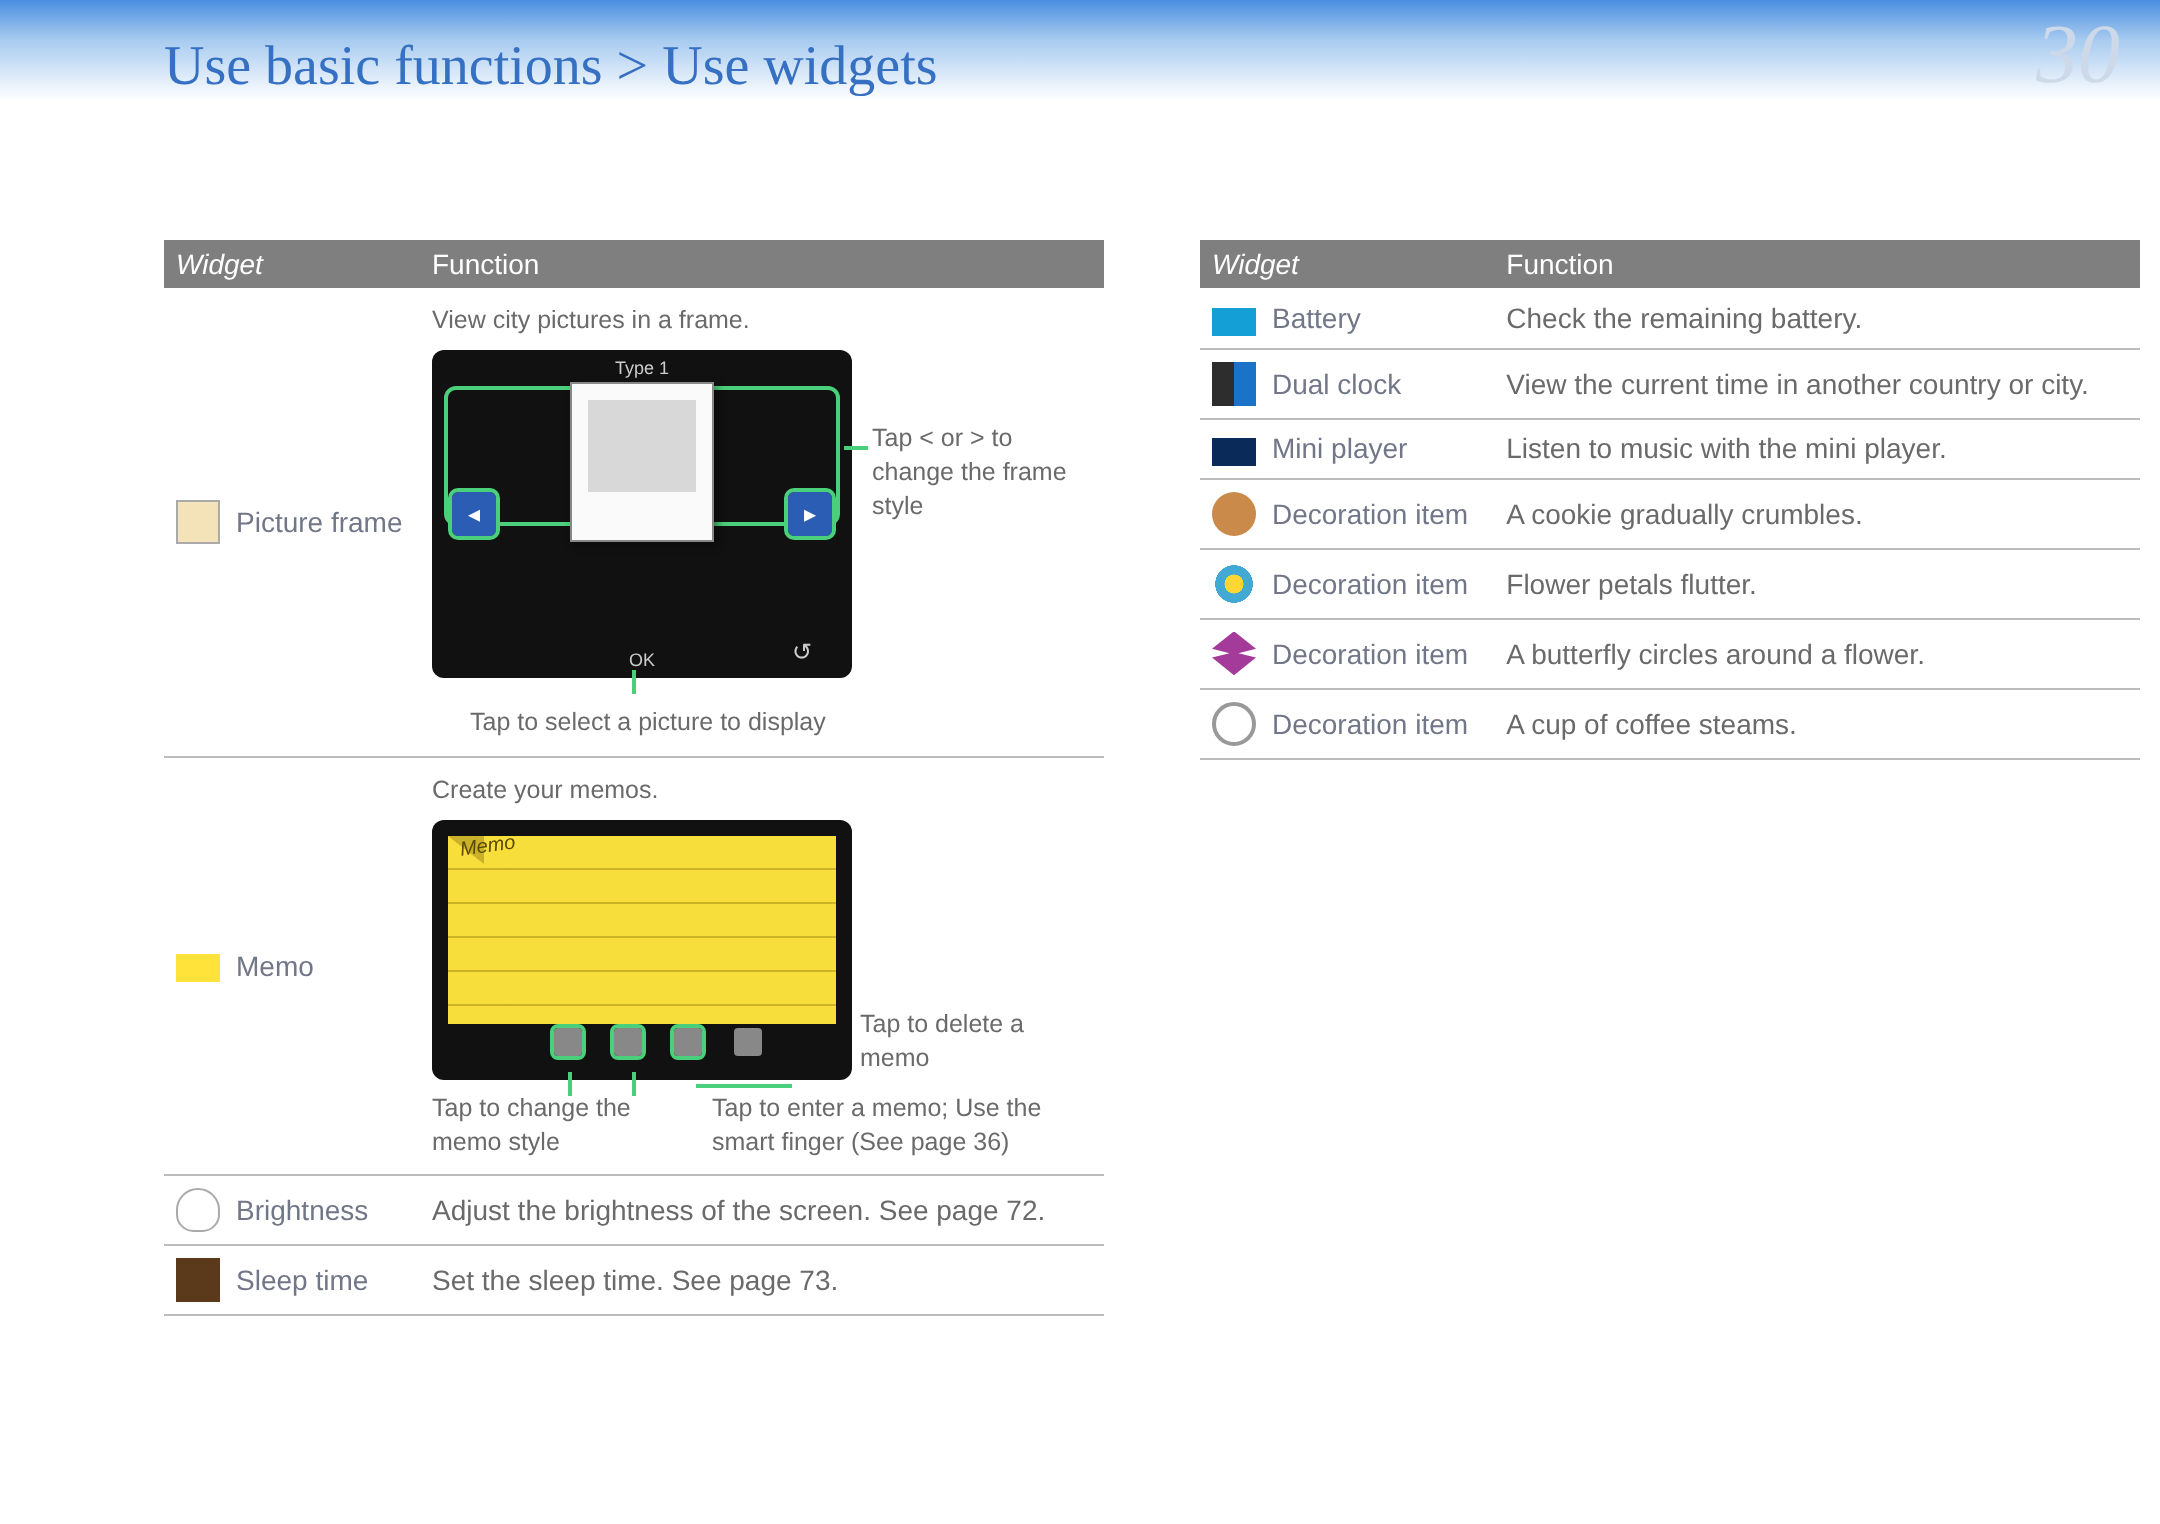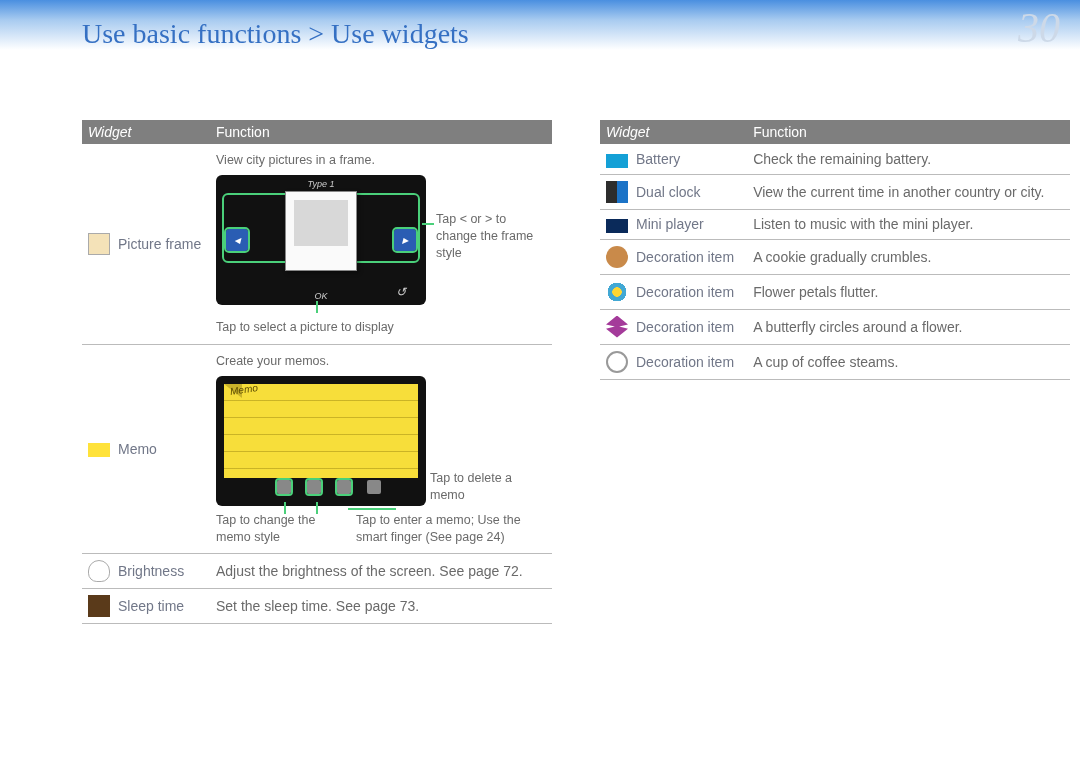--- a/index.html
+++ b/index.html
@@ -87,26 +87,25 @@
   .icon-cookie { background:#c98a4a; border-radius:50%; border:none;}
   .icon-flower { background: radial-gradient(circle,#ffd633 30%,#42a8d4 31%,#42a8d4 60%,transparent 61%); border:none; border-radius:50%;}
   .icon-butterfly { background:#a43a9a; border:none; clip-path: polygon(50% 0,100% 40%,60% 50%,100% 60%,50% 100%,0 60%,40% 50%,0 40%);}
   .icon-coffee { background:#fff; border:2px solid #999; border-radius:50%;}
   .icon-bulb { background:#fff; border:1px solid #aaa; border-radius:50% 50% 40% 40%;}
   .icon-sleep { background:#5a3a1a; border:none;}
   .icon-memo { background:#ffe23a; border:none; height:14px;}
   .icon-lamp { background:#f4e2b8; border:1px solid #aaa;}
   
   .device {
-    width: 210px; height: 130px;
+    width: 210px; height: 164px;
     background:#111;
     border-radius:6px;
     position:relative;
     margin: 6px 0;
-    font-style: italic;
   }
   .device .topbar {
     position:absolute; top:4px; left:0; right:0;
     text-align:center; color:#ccc; font-size:9px;
   }
   .device .arrow {
     position:absolute; top:50%; transform:translateY(-50%);
     width:22px; height:22px; background:#2a5db3;
     border-radius:3px; color:#fff;
     display:flex;align-items:center;justify-content:center;
@@ -206,21 +205,21 @@
                 <div class="arrow left callout">◂</div>
                 <div class="arrow right callout">▸</div>
                 <div class="photo"></div>
                 <div class="ok">OK</div>
                 <div class="back">↺</div>
                 <div class="callout-line" style="right:-8px; top:48px; width:12px; height:2px;"></div>
                 <div class="callout-line" style="left:100px; bottom:-8px; width:2px; height:12px;"></div>
               </div>
               <div class="annot annot-right">Tap &lt; or &gt; to change the frame style</div>
             </div>
-            <div class="annot" style="margin-left:0; margin-top:8px;">Tap to select a picture to display</div>
+            <div class="annot" style="margin-left:19px; margin-top:8px;">Tap to select a picture to display</div>
           </td>
         </tr>
 
         <tr>
           <td class="iconcell"><span class="icon-box icon-memo"></span></td>
           <td class="namecell">Memo</td>
           <td class="funcCell memofunc">
             <div class="annot">Create your memos.</div>
             <div class="memofunc-wrap">
               <div class="memo-dev">
@@ -236,21 +235,21 @@
                   <div class="b"></div>
                 </div>
                 <div class="callout-line" style="left:68px; bottom:-8px; width:2px; height:12px;"></div>
                 <div class="callout-line" style="left:100px; bottom:-8px; width:2px; height:12px;"></div>
                 <div class="callout-line" style="left:132px; bottom:-4px; width:48px; height:2px;"></div>
               </div>
               <div class="annot right-annot">Tap to delete a memo</div>
             </div>
             <div class="lower-annots">
               <div class="annot" style="width:120px;">Tap to change the memo style</div>
-              <div class="annot" style="width:190px;">Tap to enter a memo; Use the smart finger (See page 24)</div>
+              <div class="annot" style="width:190px;">Tap to enter a memo; Use the smart finger (See page 36)</div>
             </div>
           </td>
         </tr>
 
         <tr>
           <td class="iconcell"><span class="icon-box icon-bulb"></span></td>
           <td class="namecell">Brightness</td>
           <td>Adjust the brightness of the screen. See page 72.</td>
         </tr>
 

